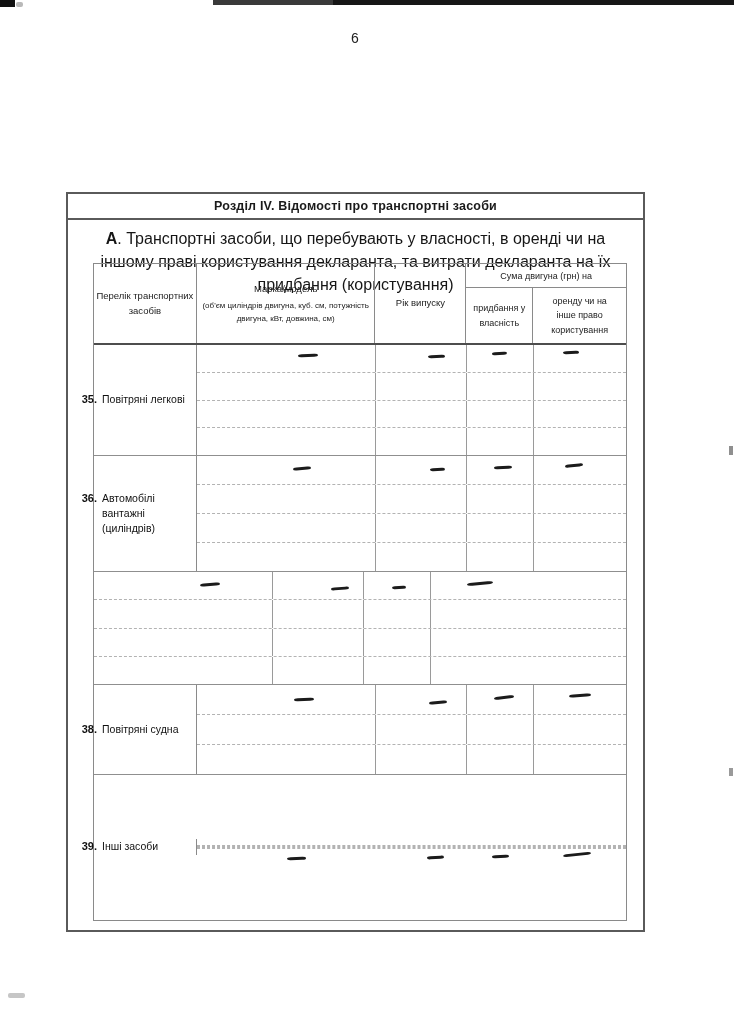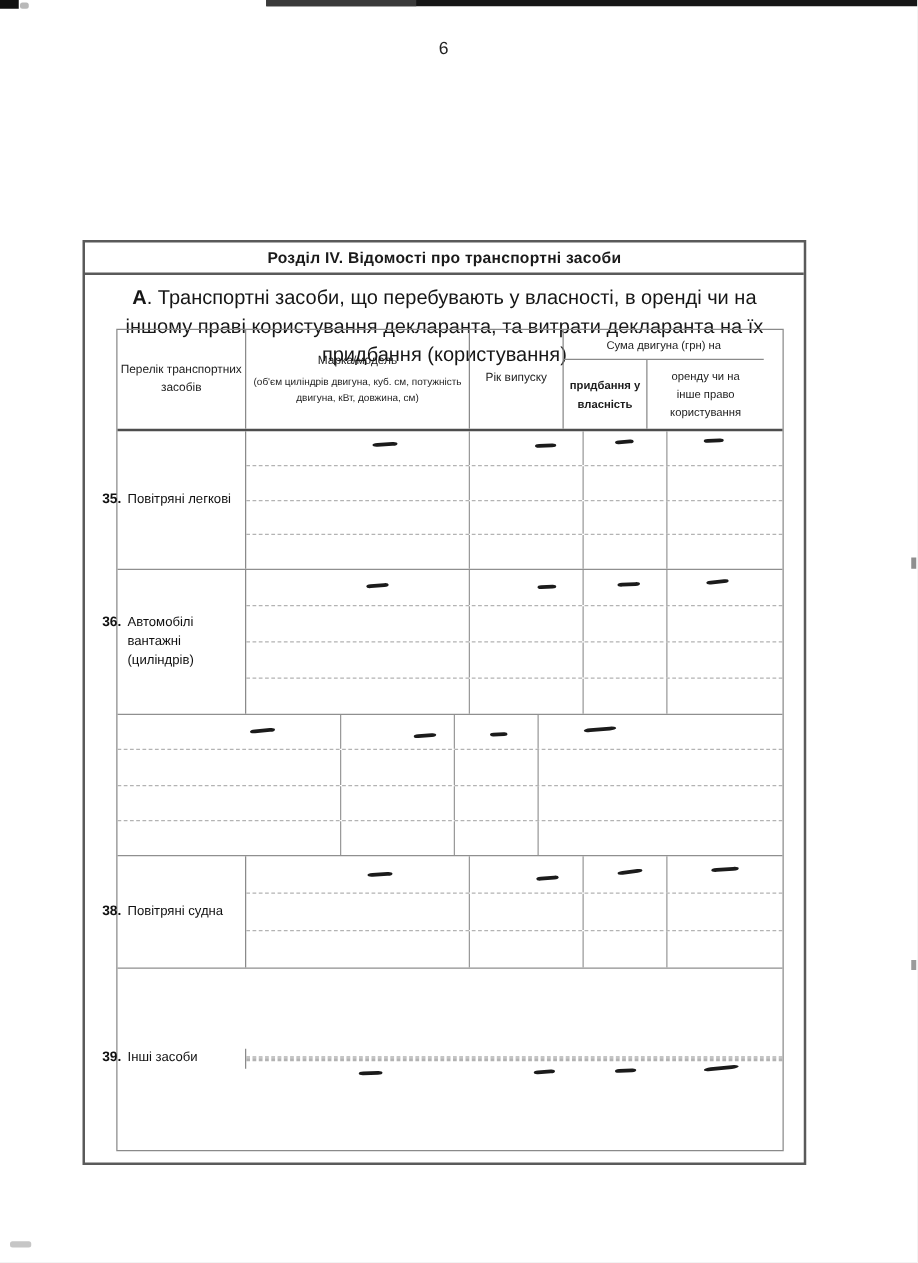--- a/index.html
+++ b/index.html
@@ -44,25 +44,25 @@
     position:absolute; left:25px; top:69px; width:534px; height:658px;
     border:1px solid #8a8a8a;
     font-size:9.5px; color:#1c1c1c;
   }
   .thead { display:flex; height:81px; border-bottom:2px solid #4d4d4d; }
   .th { display:flex; flex-direction:column; align-items:center; justify-content:center; text-align:center; line-height:1.5; }
   .th1 { width:103px; border-right:1px solid #8a8a8a; }
   .th2 { width:179px; border-right:1px solid #8a8a8a; padding:0 3px; }
   .th2 .m-line1 { font-size:9.5px; margin-bottom:4px; }
   .th2 .m-line2 { font-size:8px; line-height:1.55; }
-  .th3 { width:75px; border-right:1px solid #8a8a8a; }
+  .th3 { width:91px; border-right:1px solid #8a8a8a; }
   .th45 { width:160px; display:flex; flex-direction:column; }
   .th45-top { height:24px; border-bottom:1px solid #8a8a8a; display:flex; align-items:center; justify-content:center; font-size:9px; }
   .th45-bottom { flex:1; display:flex; }
-  .th4 { width:67px; border-right:1px solid #8a8a8a; display:flex; align-items:center; justify-content:center; text-align:center; font-size:9px; line-height:1.65; padding:0 2px;font-weight:bold; }
+  .th4 { width:67px; border-right:1px solid #8a8a8a; display:flex; align-items:center; justify-content:center; text-align:center; font-size:9px; line-height:1.65; padding:0 2px; }
   .th5 { flex:1; display:flex; align-items:center; justify-content:center; text-align:center; font-size:9px; line-height:1.6; }
   .th5-inner { width:72px; }
 
   
   .tbody { display:flex; flex-direction:column; height:575px; }
   .group { display:flex; border-bottom:1px solid #8f8f8f; }
   .group:last-child { border-bottom:none;align-items:center; }
   .g35 { height:111px;justify-content:center; } .g36 { height:116px; } .g37 { height:113px; }
   .g38 { height:90px; }  .g39 { height:144px; }
   .g-label {

